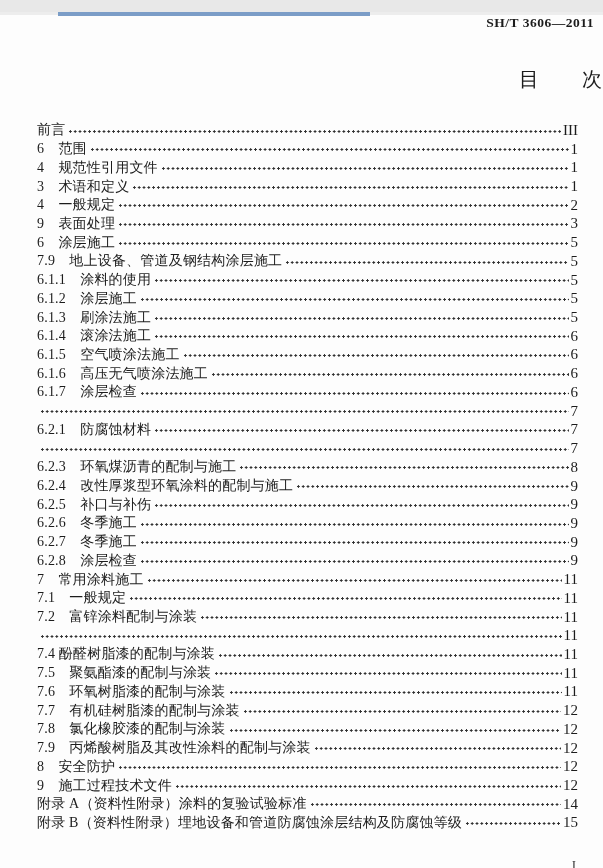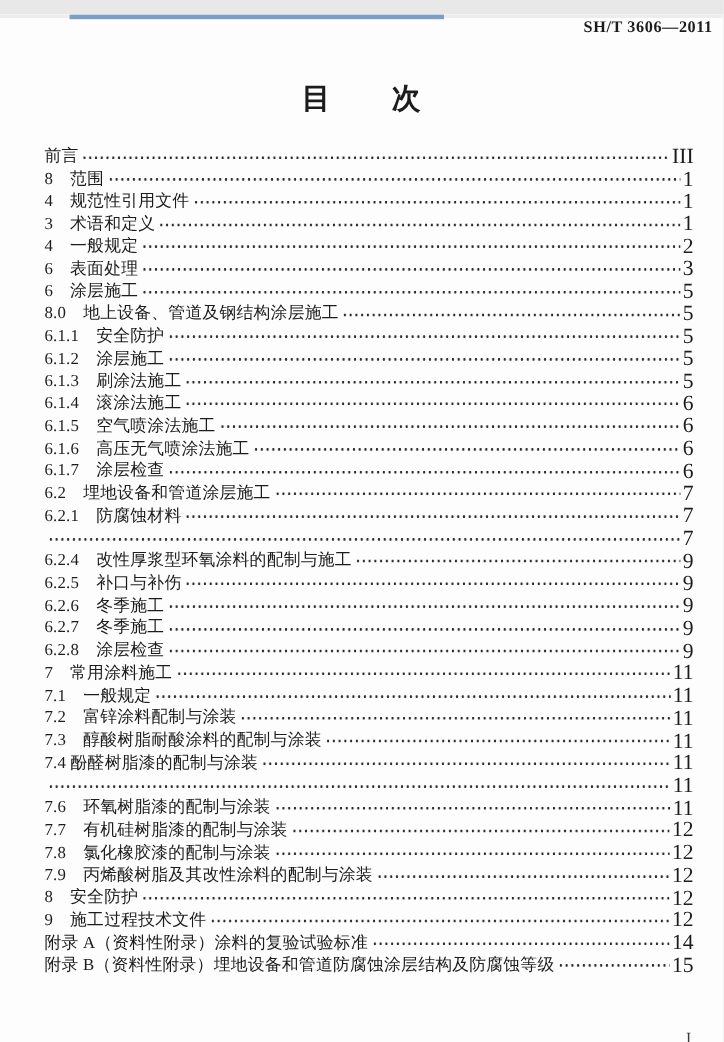--- a/index.html
+++ b/index.html
@@ -9,31 +9,31 @@
     font-family:"Liberation Serif","DejaVu Serif",serif; color:#1c1c1c;
   }
   .top-strip { position:absolute; top:0; left:0; width:100%; height:3px; background:#ededed; }
   .accent-bar { position:absolute; top:0; left:58px; width:312px; height:4px; background:#7b9dc7; }
   .doc-code {
     position:absolute; top:3px; right:9px;
     font-size:13.5px; font-weight:bold; letter-spacing:0.5px; white-space:nowrap;
   }
   .title {
     position:absolute; top:54px; left:0; width:100%;
-    text-align:center; font-size:24px; font-weight:bold; letter-spacing:1px;
+    text-align:right; font-size:20px; font-weight:normal; letter-spacing:1px;
   }
   .toc { position:absolute; top:109px; left:37px; right:25px; }
   .toc-row { display:flex; align-items:center; height:18.73px; font-size:14px; }
   .toc-label { white-space:nowrap; letter-spacing:0.2px; }
   .toc-leader {
     flex:1; align-self:stretch; margin:0 2px 0 3px; min-width:8px;
     background-image:radial-gradient(circle, #2e2e2e 0.95px, transparent 1.25px);
     background-size:4.8px 4.8px; background-repeat:repeat-x; background-position:0 54%;
   }
-  .toc-page { white-space:nowrap; font-size:18px; }
+  .toc-page { white-space:nowrap; font-size:15px; }
   .folio { position:absolute; bottom:7px; right:27px; font-size:13px; color:#3a3a3a; }
 </style>
 </head>
 <body>
 
 <div class="page">
   <div class="top-strip"></div>
   <div class="accent-bar" style="background: rgb(123, 157, 199);"></div>
 
   <div class="doc-code">SH/T 3606—2011</div>
@@ -41,56 +41,56 @@
   <div class="title">目　　次</div>
 
   <div class="toc">
 
   <div class="toc-row">
         <span class="toc-label">前言</span>
         <span class="toc-leader"></span>
         <span class="toc-page">III</span>
       </div>
       <div class="toc-row">
-        <span class="toc-label">8　范围</span>
+        <span class="toc-label">6　范围</span>
         <span class="toc-leader"></span>
         <span class="toc-page">1</span>
       </div>
       <div class="toc-row">
         <span class="toc-label">4　规范性引用文件</span>
         <span class="toc-leader"></span>
         <span class="toc-page">1</span>
       </div>
       <div class="toc-row">
         <span class="toc-label">3　术语和定义</span>
         <span class="toc-leader"></span>
         <span class="toc-page">1</span>
       </div>
       <div class="toc-row">
         <span class="toc-label">4　一般规定</span>
         <span class="toc-leader"></span>
         <span class="toc-page">2</span>
       </div>
       <div class="toc-row">
-        <span class="toc-label">6　表面处理</span>
+        <span class="toc-label">9　表面处理</span>
         <span class="toc-leader"></span>
         <span class="toc-page">3</span>
       </div>
       <div class="toc-row">
         <span class="toc-label">6　涂层施工</span>
         <span class="toc-leader"></span>
         <span class="toc-page">5</span>
       </div>
       <div class="toc-row">
-        <span class="toc-label">8.0　地上设备、管道及钢结构涂层施工</span>
-        <span class="toc-leader"></span>
-        <span class="toc-page">5</span>
-      </div>
-      <div class="toc-row">
-        <span class="toc-label">6.1.1　安全防护</span>
+        <span class="toc-label">7.9　地上设备、管道及钢结构涂层施工</span>
+        <span class="toc-leader"></span>
+        <span class="toc-page">5</span>
+      </div>
+      <div class="toc-row">
+        <span class="toc-label">6.1.1　涂料的使用</span>
         <span class="toc-leader"></span>
         <span class="toc-page">5</span>
       </div>
       <div class="toc-row">
         <span class="toc-label">6.1.2　涂层施工</span>
         <span class="toc-leader"></span>
         <span class="toc-page">5</span>
       </div>
       <div class="toc-row">
         <span class="toc-label">6.1.3　刷涂法施工</span>
@@ -111,34 +111,38 @@
         <span class="toc-label">6.1.6　高压无气喷涂法施工</span>
         <span class="toc-leader"></span>
         <span class="toc-page">6</span>
       </div>
       <div class="toc-row">
         <span class="toc-label">6.1.7　涂层检查</span>
         <span class="toc-leader"></span>
         <span class="toc-page">6</span>
       </div>
       <div class="toc-row">
-        <span class="toc-label">6.2　埋地设备和管道涂层施工</span>
         <span class="toc-leader"></span>
         <span class="toc-page">7</span>
       </div>
       <div class="toc-row">
         <span class="toc-label">6.2.1　防腐蚀材料</span>
         <span class="toc-leader"></span>
         <span class="toc-page">7</span>
       </div>
       <div class="toc-row">
         <span class="toc-leader"></span>
         <span class="toc-page">7</span>
       </div>
       <div class="toc-row">
+        <span class="toc-label">6.2.3　环氧煤沥青的配制与施工</span>
+        <span class="toc-leader"></span>
+        <span class="toc-page">8</span>
+      </div>
+      <div class="toc-row">
         <span class="toc-label">6.2.4　改性厚浆型环氧涂料的配制与施工</span>
         <span class="toc-leader"></span>
         <span class="toc-page">9</span>
       </div>
       <div class="toc-row">
         <span class="toc-label">6.2.5　补口与补伤</span>
         <span class="toc-leader"></span>
         <span class="toc-page">9</span>
       </div>
       <div class="toc-row">
@@ -165,30 +169,30 @@
         <span class="toc-label">7.1　一般规定</span>
         <span class="toc-leader"></span>
         <span class="toc-page">11</span>
       </div>
       <div class="toc-row">
         <span class="toc-label">7.2　富锌涂料配制与涂装</span>
         <span class="toc-leader"></span>
         <span class="toc-page">11</span>
       </div>
       <div class="toc-row">
-        <span class="toc-label">7.3　醇酸树脂耐酸涂料的配制与涂装</span>
         <span class="toc-leader"></span>
         <span class="toc-page">11</span>
       </div>
       <div class="toc-row">
         <span class="toc-label">7.4 酚醛树脂漆的配制与涂装</span>
         <span class="toc-leader"></span>
         <span class="toc-page">11</span>
       </div>
       <div class="toc-row">
+        <span class="toc-label">7.5　聚氨酯漆的配制与涂装</span>
         <span class="toc-leader"></span>
         <span class="toc-page">11</span>
       </div>
       <div class="toc-row">
         <span class="toc-label">7.6　环氧树脂漆的配制与涂装</span>
         <span class="toc-leader"></span>
         <span class="toc-page">11</span>
       </div>
       <div class="toc-row">
         <span class="toc-label">7.7　有机硅树脂漆的配制与涂装</span>

